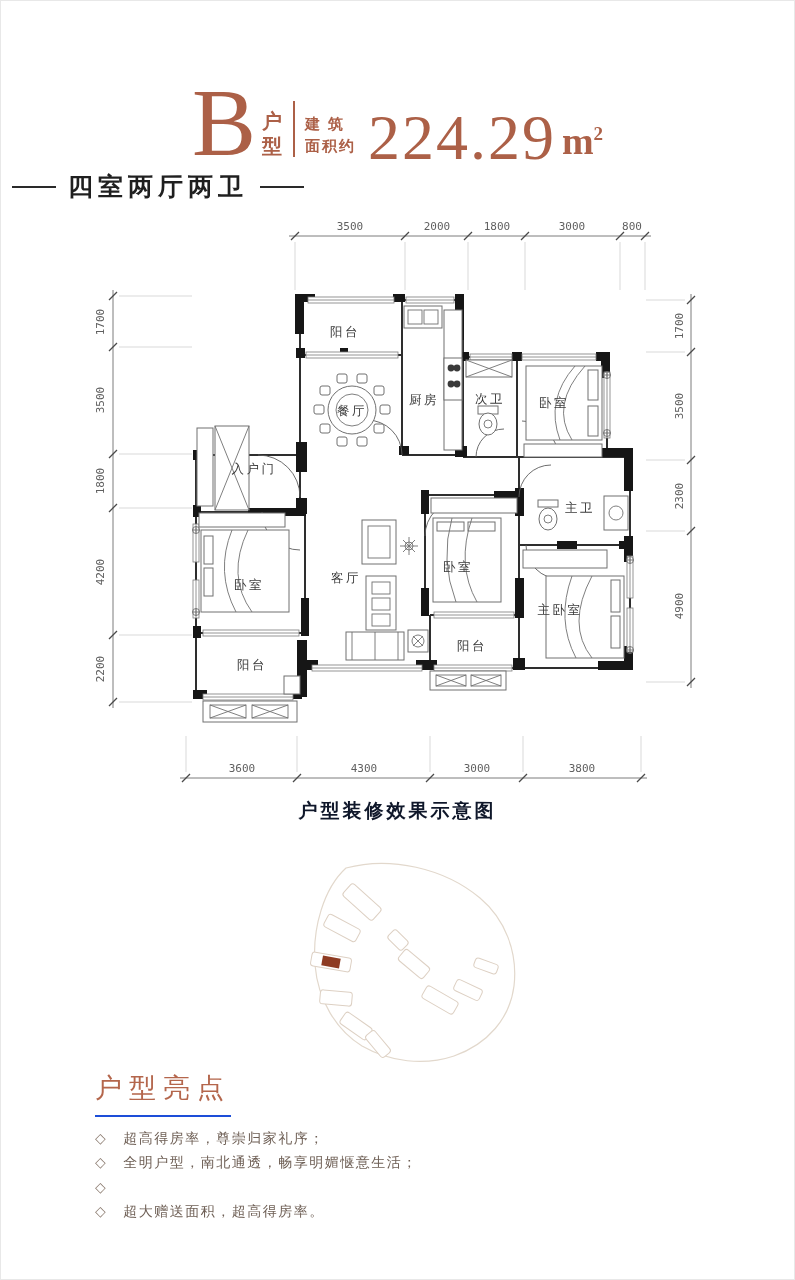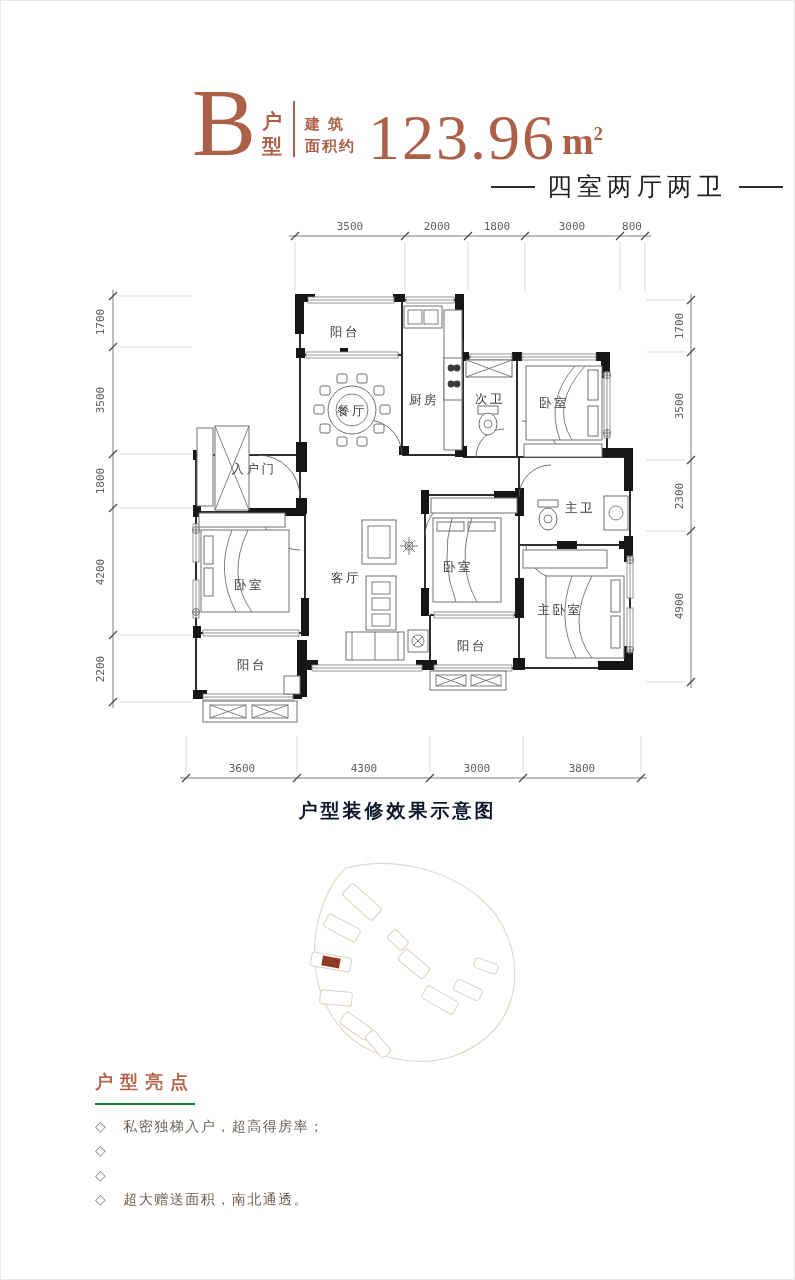--- a/index.html
+++ b/index.html
@@ -11,22 +11,22 @@
   .big-b{font-family:"Liberation Serif",serif;font-size:96px;line-height:.82;font-weight:400;}
   .type-col{display:flex;flex-direction:column;justify-content:flex-end;margin:0 8px 4px 6px;
             font-size:20px;font-weight:700;line-height:1.25;letter-spacing:1px;}
   .vdiv{width:2px;height:56px;background:#ac6047;margin:0 10px 6px 2px;}
   .prefix-col{display:flex;flex-direction:column;justify-content:space-between;margin:0 12px 5px 0;
               font-size:15px;font-weight:700;line-height:1.5;letter-spacing:2px;}
   .area-value{font-family:"Liberation Serif",serif;font-size:64px;line-height:.8;letter-spacing:2px;}
   .area-unit{font-family:"Liberation Serif",serif;font-size:38px;line-height:.8;margin:0 0 6px 6px;font-weight:700;}
   .area-unit sup{font-size:19px;}
   
-  .subtitle{position:absolute;left:0;top:170px;width:100%;text-align:right;
-            font-family:"Liberation Serif",serif;font-size:25px;font-weight:400;color:#1f1f1f;letter-spacing:5px;}
+  .subtitle{position:absolute;left:0;top:170px;width:100%;text-align:left;
+            font-family:"Liberation Serif",serif;font-size:25px;font-weight:700;color:#1f1f1f;letter-spacing:5px;}
   .subtitle .dash{display:inline-block;width:44px;height:2px;background:#2a2a2a;vertical-align:middle;margin:0 12px 4px 12px;}
   
   .plan-svg{position:absolute;left:0;top:210px;}
   .walls{stroke:#2e2e2e;stroke-width:2;fill:none;}
   .win{stroke:#7a7a7a;stroke-width:.8;fill:#ffffff;}
   .furn{stroke:#707070;stroke-width:1;fill:#ffffff;}
   .furnline{stroke:#707070;stroke-width:.9;fill:none;}
   .door{stroke:#5c5c5c;stroke-width:.9;fill:none;}
   .dimline{stroke:#7d7d7d;stroke-width:1;fill:none;}
   .tick{stroke:#4a4a4a;stroke-width:1.3;}
@@ -36,22 +36,22 @@
   .blackwall{fill:#161616;stroke:none;}
   
   .caption{position:absolute;left:0;top:798px;width:100%;text-align:center;
            font-family:"Liberation Serif",serif;font-size:19px;font-weight:700;color:#0f172a;letter-spacing:3px;}
   
   .site-svg{position:absolute;left:295px;top:848px;}
   .site-outline{stroke:#e2d8cc;stroke-width:1.2;fill:none;}
   .site-bld{stroke:#ddd0c3;stroke-width:1;fill:#ffffff;}
   
   .highlights{position:absolute;left:95px;top:1070px;width:560px;}
-  .hl-title{display:inline-block;font-family:"Liberation Serif",serif;font-size:18px;font-weight:700;
-            color:#b4664c;letter-spacing:7px;padding-bottom:9px;border-bottom:2px solid #15803d;margin:0;}
+  .hl-title{display:inline-block;font-family:"Liberation Serif",serif;font-size:27px;font-weight:400;
+            color:#b4664c;letter-spacing:7px;padding-bottom:9px;border-bottom:2px solid #1d4ed8;margin:0;}
   .hl-list{list-style:none;margin:14px 0 0 0;padding:0;}
   .hl-list li{display:flex;align-items:flex-start;margin-bottom:9px;
               font-size:14px;color:#6e5f55;letter-spacing:1.5px;line-height:1.1;}
   .hl-list .diamond{color:#8a7a6e;font-size:14px;margin-right:16px;line-height:1.1;}
 </style>
 </head>
 <body>
 
 <div class="page">
 
@@ -60,21 +60,21 @@
       <span class="big-b">B</span>
       <span class="type-col">
         <span>户</span>
         <span>型</span>
       </span>
       <span class="vdiv"></span>
       <span class="prefix-col">
         <span>建 筑</span>
         <span>面积约</span>
       </span>
-      <span class="area-value">123.96</span>
+      <span class="area-value">224.29</span>
       <span class="area-unit"><span>m</span><sup>2</sup></span>
     </div>
   </div>
   <div class="subtitle">
     <span class="dash"></span><span>四室两厅两卫</span><span class="dash"></span>
   </div>
 
   <svg class="plan-svg" width="795" height="620" viewBox="0 210 795 620">
     <defs>
       <pattern id="hatch" width="7" height="7" patternUnits="userSpaceOnUse">
@@ -419,28 +419,29 @@
           <rect class="site-bld" x="-5" y="-12" width="10" height="24" rx="3"></rect>
         </g>
     </g>
   </svg>
 
   <section class="highlights">
     <h2 class="hl-title">户型亮点</h2>
     <ul class="hl-list">
       <li>
           <span class="diamond">◇</span>
-          <span>私密独梯入户，超高得房率；</span>
+          <span>超高得房率，尊崇归家礼序；</span>
+        </li>
+      <li>
+          <span class="diamond">◇</span>
+          <span>全明户型，南北通透，畅享明媚惬意生活；</span>
         </li>
       <li>
           <span class="diamond">◇</span>
         </li>
       <li>
           <span class="diamond">◇</span>
-        </li>
-      <li>
-          <span class="diamond">◇</span>
-          <span>超大赠送面积，南北通透。</span>
+          <span>超大赠送面积，超高得房率。</span>
         </li>
     </ul>
   </section>
 
 </div>
 
 </body></html>

